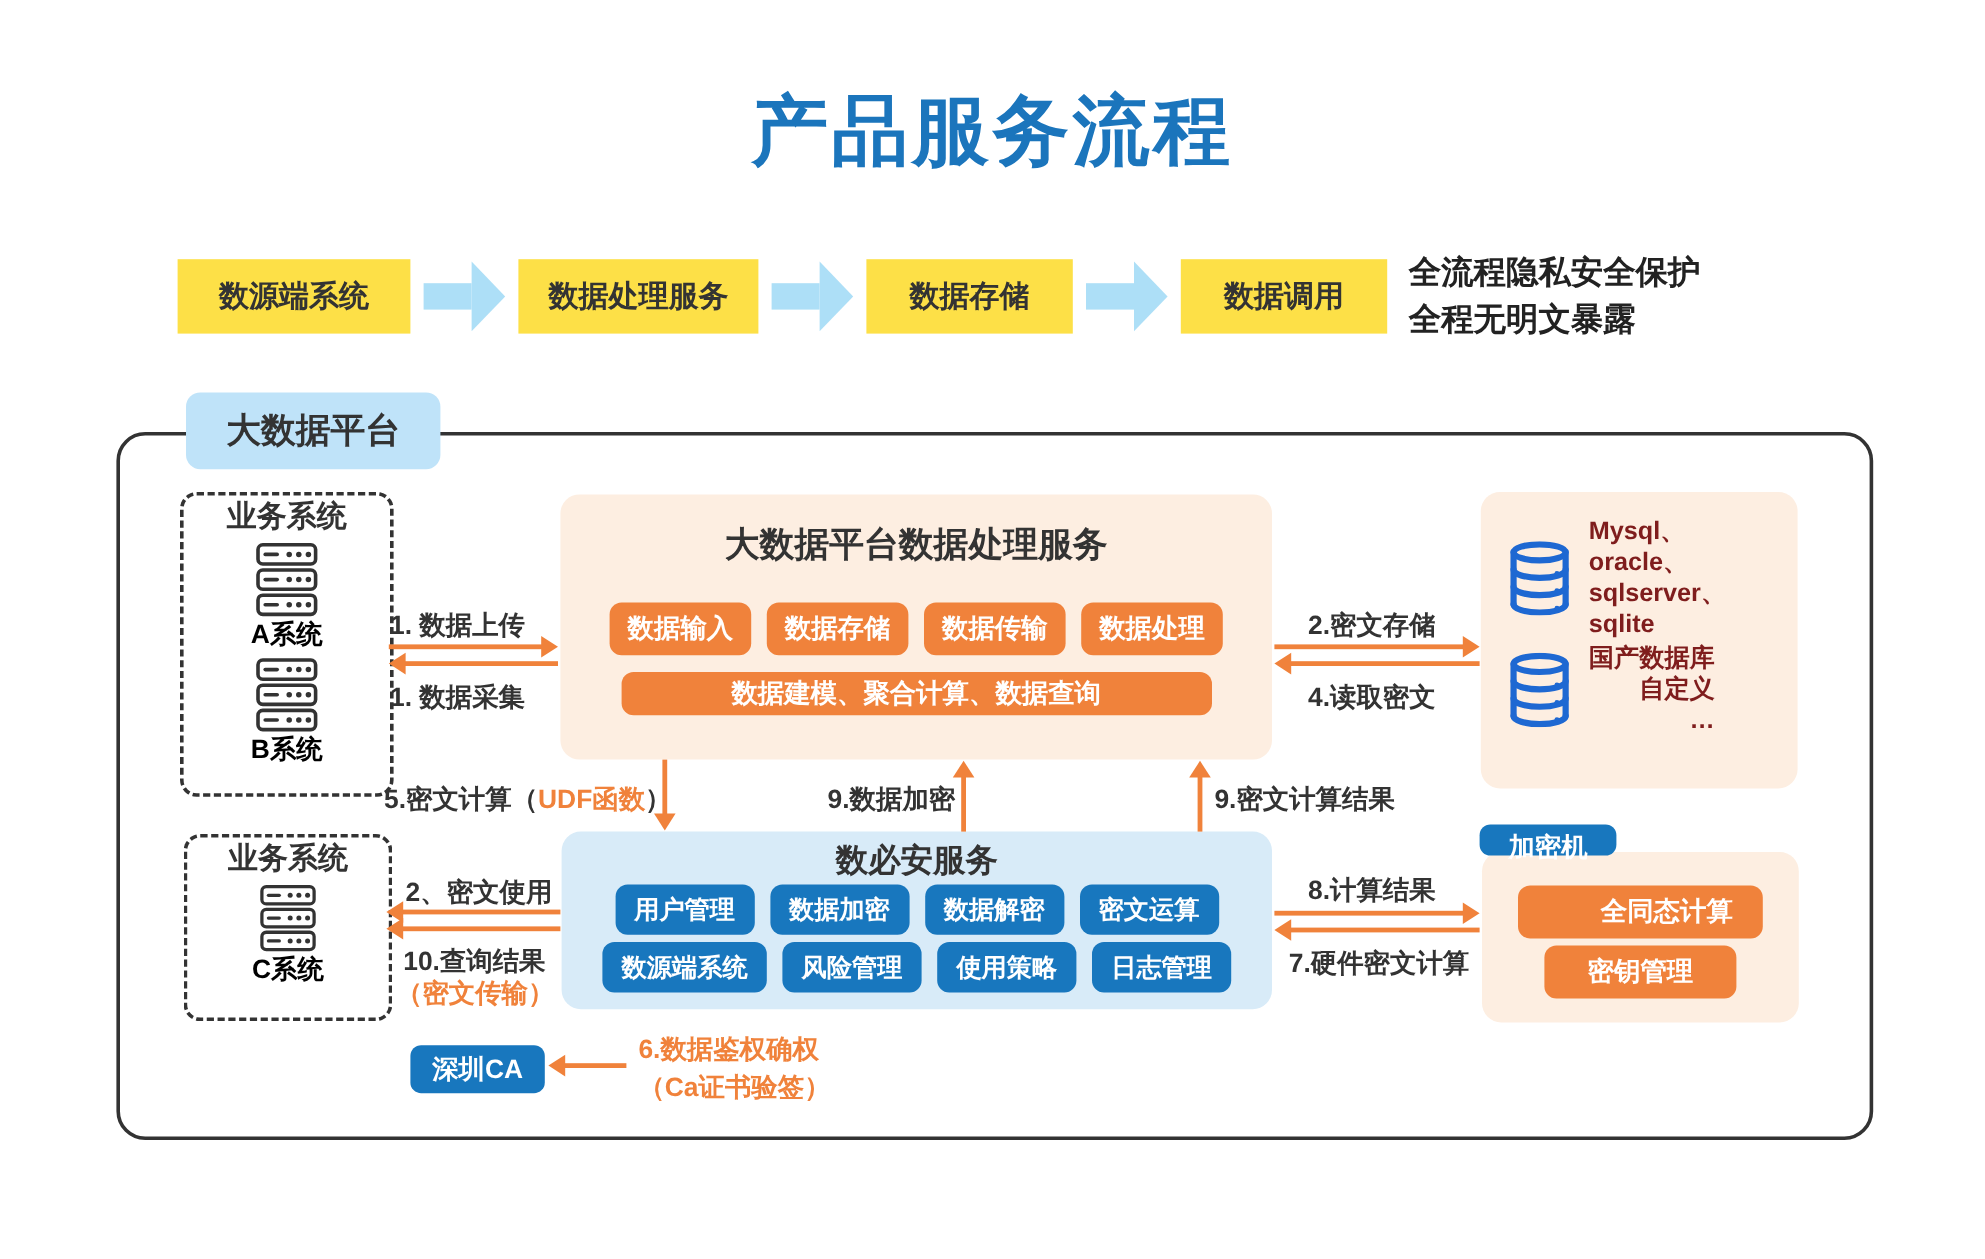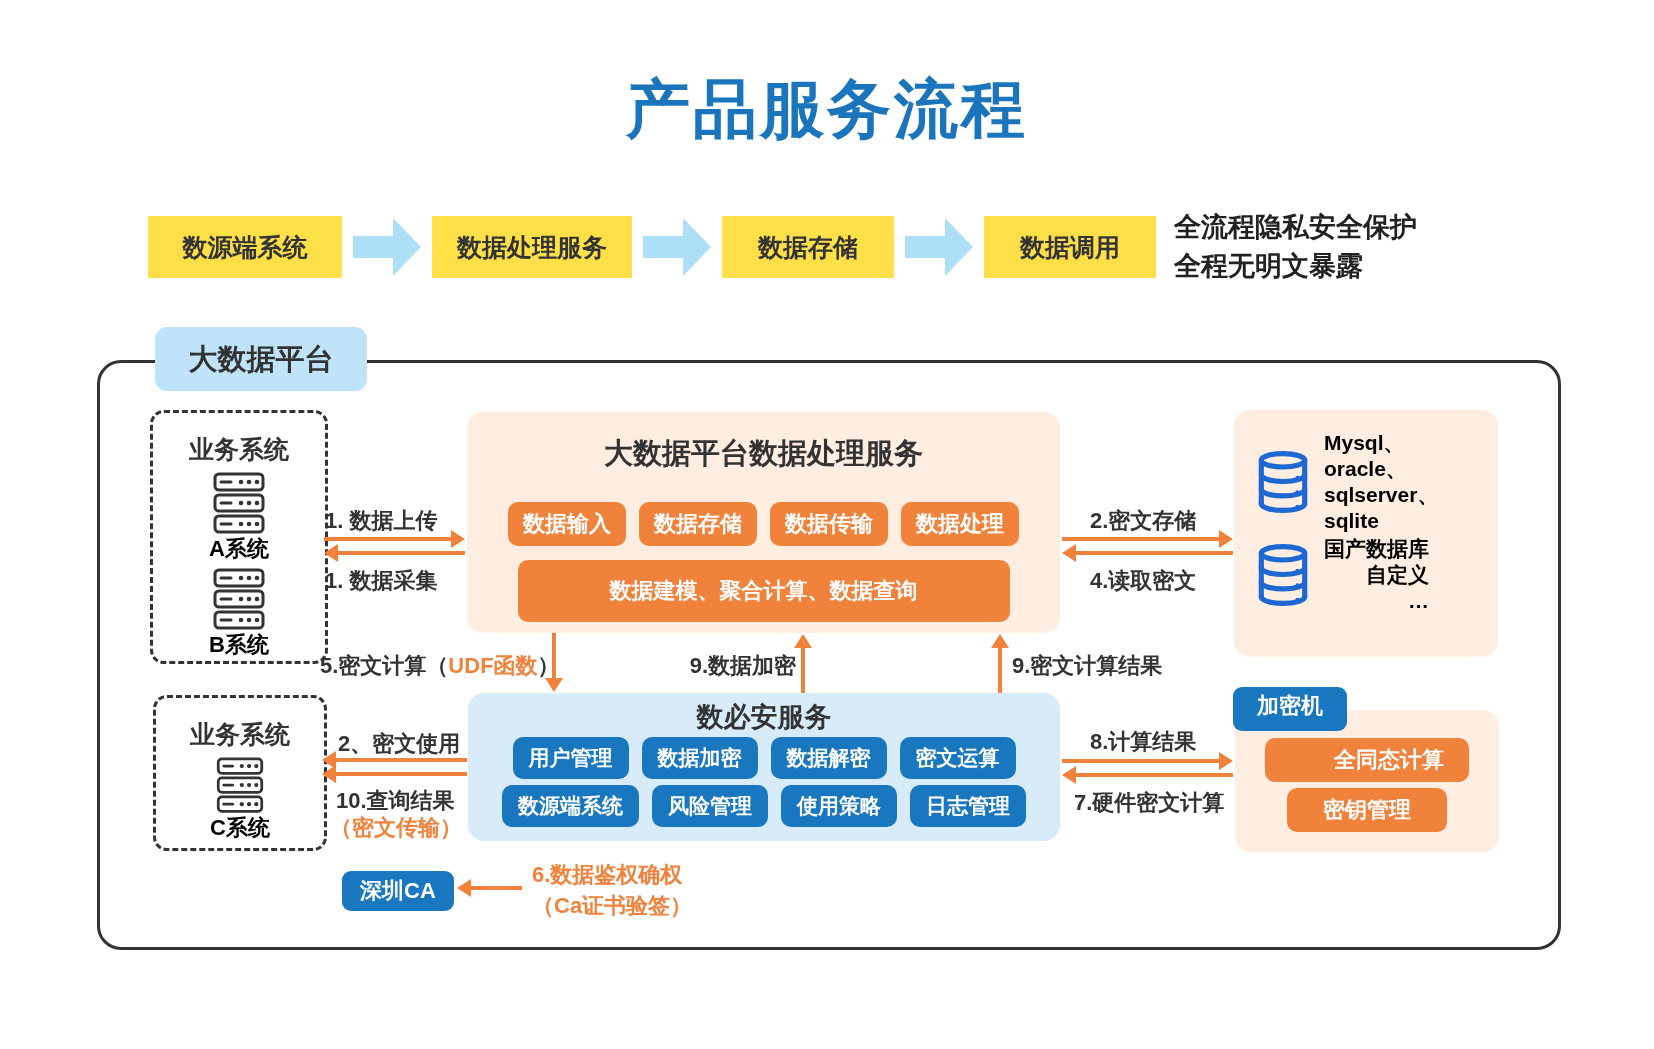--- a/index.html
+++ b/index.html
@@ -26,51 +26,51 @@
     border:3px solid #333;border-radius:24px;background:#fff;}
   .platform-label{position:absolute;left:155px;top:327px;width:212px;height:64px;
     background:#bfe3f9;border-radius:12px;z-index:3;text-align:center;line-height:64px;
     font-size:29px;font-weight:700;color:#333;}
 
   
   .dashed-box{position:absolute;border:3px dashed #333;border-radius:14px;background:#fff;
     display:flex;flex-direction:column;align-items:center;z-index:2;}
   .dbx-a{left:150px;top:410px;width:172px;height:248px;}
   .dbx-c{left:153px;top:695px;width:168px;height:150px;}
-  .biz-title{font-size:25px;font-weight:700;color:#333;margin-top:20px;}
+  .biz-title{font-size:25px;font-weight:700;color:#333;margin-top:0;}
   .sys-label{font-size:22px;font-weight:700;color:#000000;line-height:26px;}
   .server-icon{margin-top:6px;}
 
   
   .pale-orange{background:#fdeee1;border-radius:16px;position:absolute;}
   .pale-blue{background:#d8ebf8;border-radius:16px;position:absolute;}
   .proc-box{left:467px;top:412px;width:593px;height:221px;}
   .proc-title{position:absolute;top:22px;left:0;width:100%;text-align:center;
     font-size:29px;font-weight:700;color:#333;}
   .proc-pills{position:absolute;top:90px;left:0;width:100%;display:flex;justify-content:center;gap:13px;}
   .pill-o{background:#f0823b;color:#fff;font-size:22px;font-weight:700;
     border-radius:10px;padding:7px 15px;white-space:nowrap;}
   .proc-bar{position:absolute;top:148px;left:50%;transform:translateX(-50%);width:492px;
     background:#f0823b;color:#fff;font-size:22px;font-weight:700;border-radius:10px;
-    text-align:center;padding:16px 0;}
+    text-align:center;padding:3px 0;}
 
   .sbx-box{left:468px;top:693px;width:592px;height:148px;}
   .sbx-title{position:absolute;top:6px;left:0;width:100%;text-align:center;
     font-size:27px;font-weight:700;color:#333;}
   .sbx-row{position:absolute;left:0;width:100%;display:flex;justify-content:center;gap:13px;}
   .sbx-r1{top:44px;} .sbx-r2{top:92px;}
   .pill-b{background:#1877be;color:#fff;font-size:21px;font-weight:700;
     border-radius:10px;padding:7px 16px;white-space:nowrap;}
 
   .db-box{left:1234px;top:410px;width:264px;height:247px;}
   .db-group{position:absolute;left:22px;display:flex;align-items:center;gap:14px;}
   .db-g1{top:20px;} .db-g2{top:126px;text-align:right;}
-  .db-text{font-size:21px;font-weight:700;color:#000000;line-height:26px;white-space:nowrap;}
-
-  .hsm-label{position:absolute;left:1233px;top:687px;width:114px;height:44px;background:#1877be;
+  .db-text{font-size:21px;font-weight:700;color:#7f1d1d;line-height:26px;white-space:nowrap;}
+
+  .hsm-label{position:absolute;left:1233px;top:687px;width:114px;height:26px;background:#1877be;
     border-radius:9px;color:#fff;font-size:22px;font-weight:700;text-align:center;line-height:38px;z-index:3;}
   .hsm-box{left:1235px;top:710px;width:264px;height:142px;}
   .hsm-pill{position:absolute;left:50%;transform:translateX(-50%);width:160px;text-align:center;
     background:#f0823b;color:#fff;font-size:22px;font-weight:700;border-radius:10px;padding:7px 0;}
   .hp1{top:28px;padding-left:44px;} .hp2{top:78px;}
 
   .ca-box{position:absolute;left:342px;top:871px;width:112px;height:40px;background:#1877be;
     border-radius:9px;color:#fff;font-size:22px;font-weight:700;text-align:center;line-height:40px;z-index:2;}
 
   

